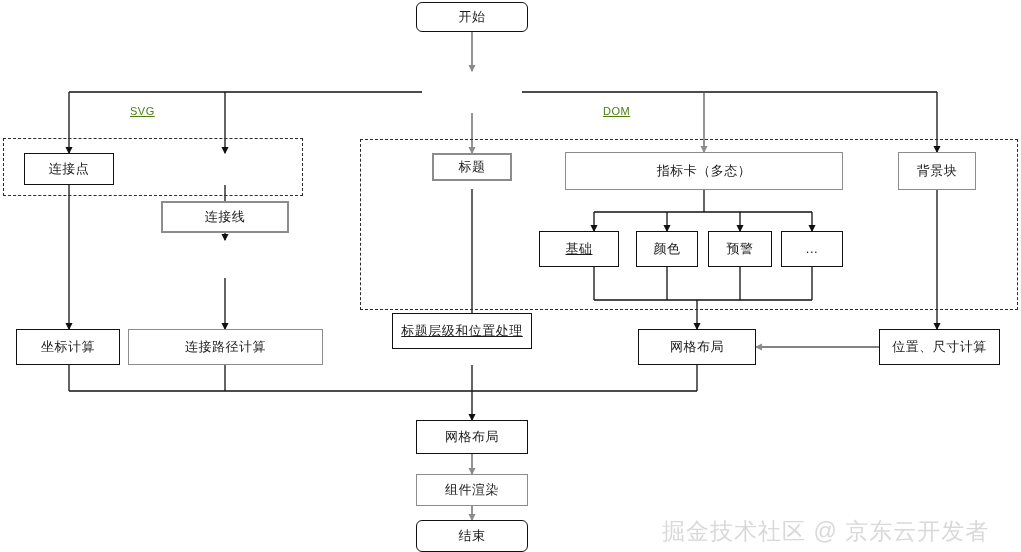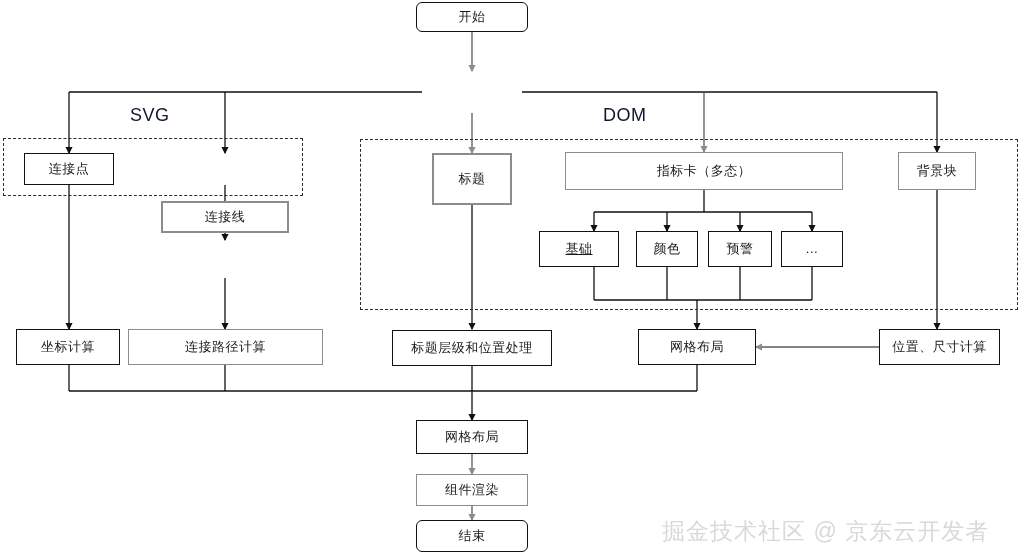--- a/index.html
+++ b/index.html
@@ -39,25 +39,26 @@
   .node.round{ border-radius:6px; }
   .group{
     position:absolute;
     box-sizing:border-box;
     border:1.5px dashed #2b2b2b;
     background:transparent;
     z-index:1;
   }
   .grouplabel{
     position:absolute;
-    font-size:18px;
-    color:#0f172a;
+    font-size:11px;
+    color:#4d7c0f;
     letter-spacing:.5px;
     z-index:2;
     white-space:nowrap;
+    text-decoration:underline;
   }
   .watermark{
     position:absolute;
     font-size:23px;
     color:#d9d9d9;
     letter-spacing:1px;
     white-space:nowrap;
     z-index:5;
     font-weight:400;
   }
@@ -134,40 +135,40 @@
   <div class="grouplabel" style="left:130px;top:105px;">SVG</div>
   <div class="grouplabel" style="left:603px;top:105px;">DOM</div>
 
   <div class="node round" style="left:416px;top:2px;width:112px;height:30px;">开始</div>
 
 
   <div class="node" style="left:24px;top:153px;width:90px;height:32px;">连接点</div>
 
   <div class="node soft" style="left:161px;top:153px;width:128px;height:32px;border-width:2px;margin-top:48px;">连接线</div>
 
-  <div class="node soft" style="left:432px;top:153px;width:80px;height:52px;border-width:2px;">标题</div>
+  <div class="node soft" style="left:432px;top:153px;width:80px;height:28px;border-width:2px;">标题</div>
 
   <div class="node soft" style="left:565px;top:152px;width:278px;height:38px;border-width:1.5px;">指标卡（多态）</div>
 
   <div class="node soft" style="left:898px;top:152px;width:78px;height:38px;border-width:1.5px;">背景块</div>
 
   <div class="node" style="left:539px;top:231px;width:80px;height:36px;text-decoration:underline;">基础</div>
 
   <div class="node" style="left:636px;top:231px;width:62px;height:36px;">颜色</div>
 
   <div class="node" style="left:708px;top:231px;width:64px;height:36px;">预警</div>
 
   <div class="node" style="left:781px;top:231px;width:62px;height:36px;">...</div>
 
 
   <div class="node" style="left:16px;top:329px;width:104px;height:36px;">坐标计算</div>
 
   <div class="node soft" style="left:128px;top:329px;width:195px;height:36px;border-width:1.5px;">连接路径计算</div>
 
-  <div class="node" style="left:392px;top:330px;width:160px;height:36px;">标题层级和位置处理</div>
+  <div class="node" style="left:392px;top:313px;width:140px;height:36px;text-decoration:underline;">标题层级和位置处理</div>
 
   <div class="node" style="left:638px;top:329px;width:118px;height:36px;">网格布局</div>
 
   <div class="node" style="left:879px;top:329px;width:121px;height:36px;">位置、尺寸计算</div>
 
   <div class="node" style="left:416px;top:420px;width:112px;height:34px;">网格布局</div>
 
   <div class="node soft" style="left:416px;top:474px;width:112px;height:32px;border-width:1.5px;">组件渲染</div>
 
   <div class="node round" style="left:416px;top:520px;width:112px;height:32px;">结束</div>

